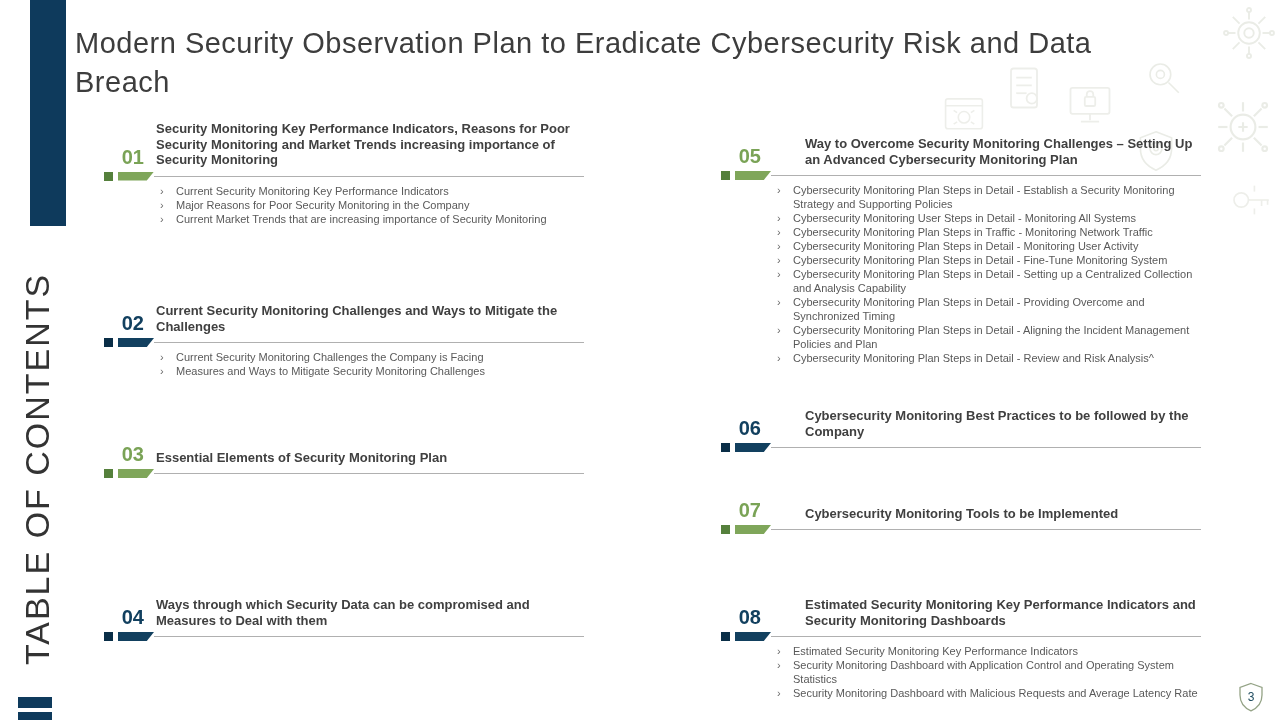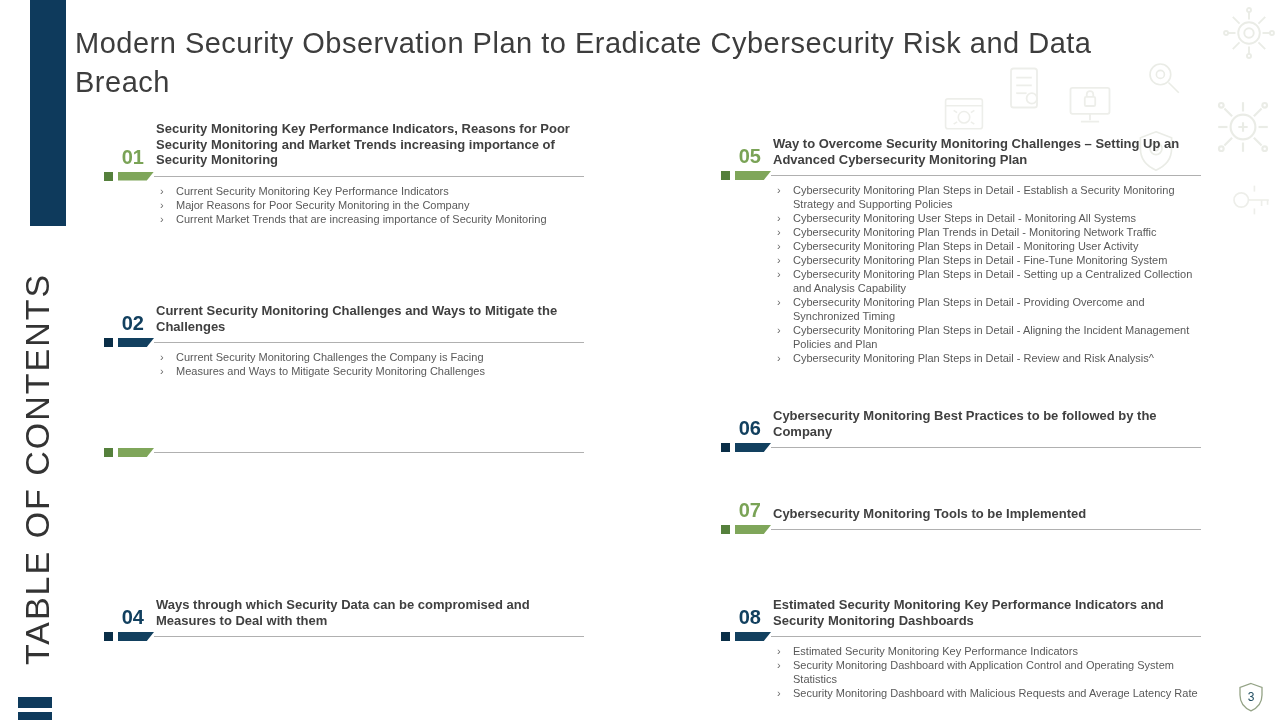--- a/index.html
+++ b/index.html
@@ -19,21 +19,21 @@
   
   .title{
     position:absolute;left:75px;top:24px;width:1095px;
     font-size:29px;line-height:39px;letter-spacing:0.5px;color:#3d3d3d;
   }
   
   .section{position:absolute;width:480px;}
   .head-row{display:flex;align-items:flex-end;gap:12px;}
   .num{min-width:40px;text-align:right;font-size:20px;font-weight:bold;line-height:1;padding-bottom:1px;}
   .heading{font-size:13px;font-weight:bold;line-height:15.5px;color:#404040;width:424px;}
-  .col-right .heading{width:420px;}
+  .col-right .heading{width:420px;margin-left:32px;}
   .marker-row{display:flex;align-items:center;margin-top:4px;}
   .sq{width:9px;height:9px;flex:0 0 auto;}
   .bar{width:36px;height:9px;margin-left:5px;flex:0 0 auto;clip-path:polygon(0 0,100% 0,80% 100%,0 100%);}
   .rule{flex:1;height:1px;background:#b0b0b0;}
   .green .num{color:#7aa356;}
   .green .sq{background:#55803c;}
   .green .bar{background:#7fa65a;}
   .navy .num{color:#12405f;}
   .navy .sq{background:#0a2e47;}
   .navy .bar{background:#12405f;}
@@ -201,20 +201,24 @@
           <span class="btxt">Current Security Monitoring Challenges the Company is Facing</span>
         </li>
       <li>
           <span class="chev">›</span>
           <span class="btxt">Measures and Ways to Mitigate Security Monitoring Challenges</span>
         </li>
     </ul>
   </div>
 
   <div class="section s3 green col-left">
+    <div class="head-row">
+      <div class="num">03</div>
+      <div class="heading" style="width:300px;">Essential Elements of Security Monitoring Plan</div>
+    </div>
     <div class="marker-row">
       <div class="sq"></div>
       <div class="bar"></div>
       <div class="rule"></div>
     </div>
   </div>
 
   <div class="section s4 navy col-left">
     <div class="head-row">
       <div class="num">04</div>
@@ -241,21 +245,21 @@
       <li>
           <span class="chev">›</span>
           <span class="btxt">Cybersecurity Monitoring Plan Steps in Detail - Establish a Security Monitoring Strategy and Supporting Policies</span>
         </li>
       <li>
           <span class="chev">›</span>
           <span class="btxt">Cybersecurity Monitoring User Steps in Detail - Monitoring All Systems</span>
         </li>
       <li>
           <span class="chev">›</span>
-          <span class="btxt">Cybersecurity Monitoring Plan Trends in Detail - Monitoring Network Traffic</span>
+          <span class="btxt">Cybersecurity Monitoring Plan Steps in Traffic - Monitoring Network Traffic</span>
         </li>
       <li>
           <span class="chev">›</span>
           <span class="btxt">Cybersecurity Monitoring Plan Steps in Detail - Monitoring User Activity</span>
         </li>
       <li>
           <span class="chev">›</span>
           <span class="btxt">Cybersecurity Monitoring Plan Steps in Detail - Fine-Tune Monitoring System</span>
         </li>
       <li>

